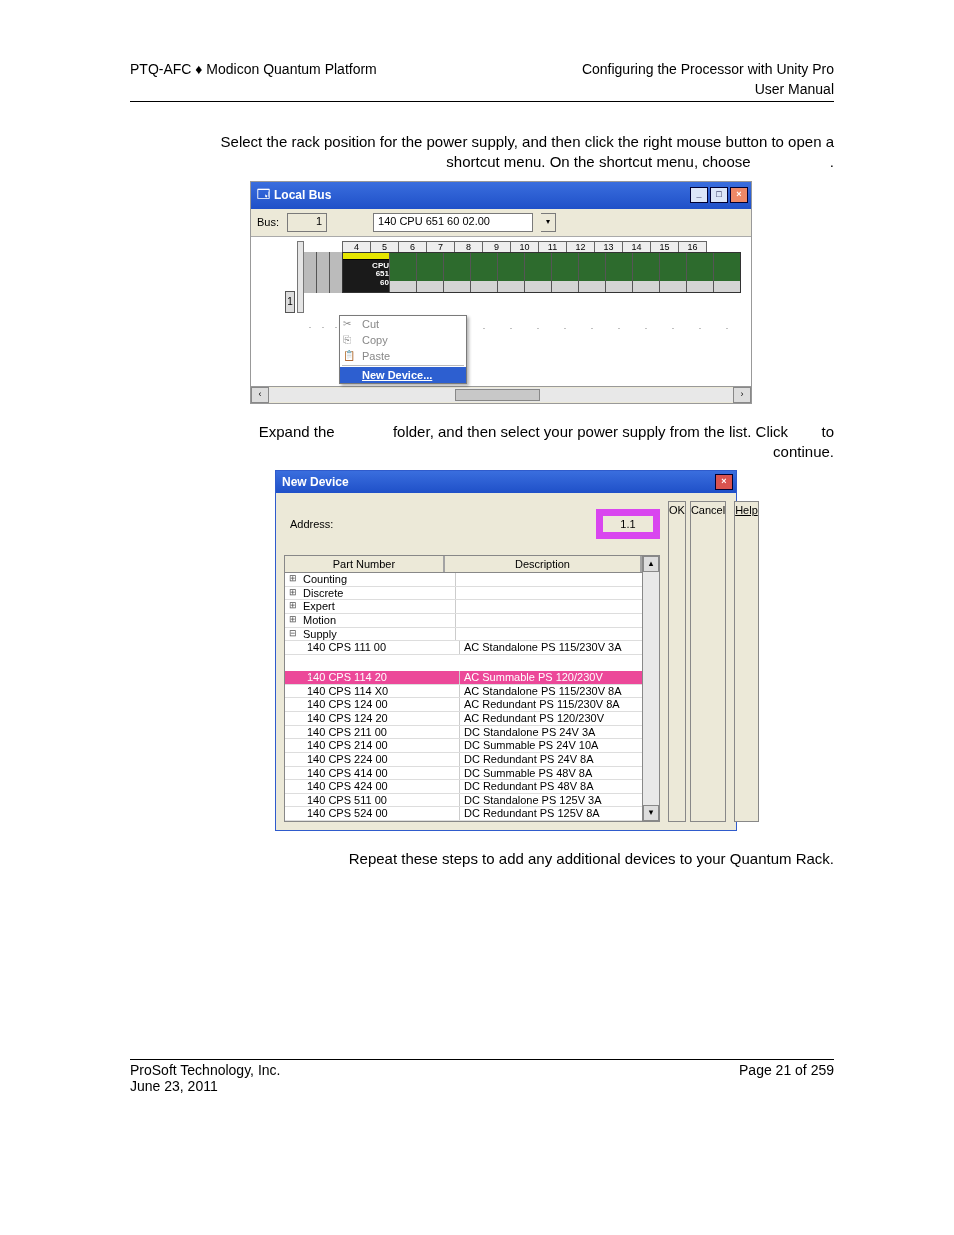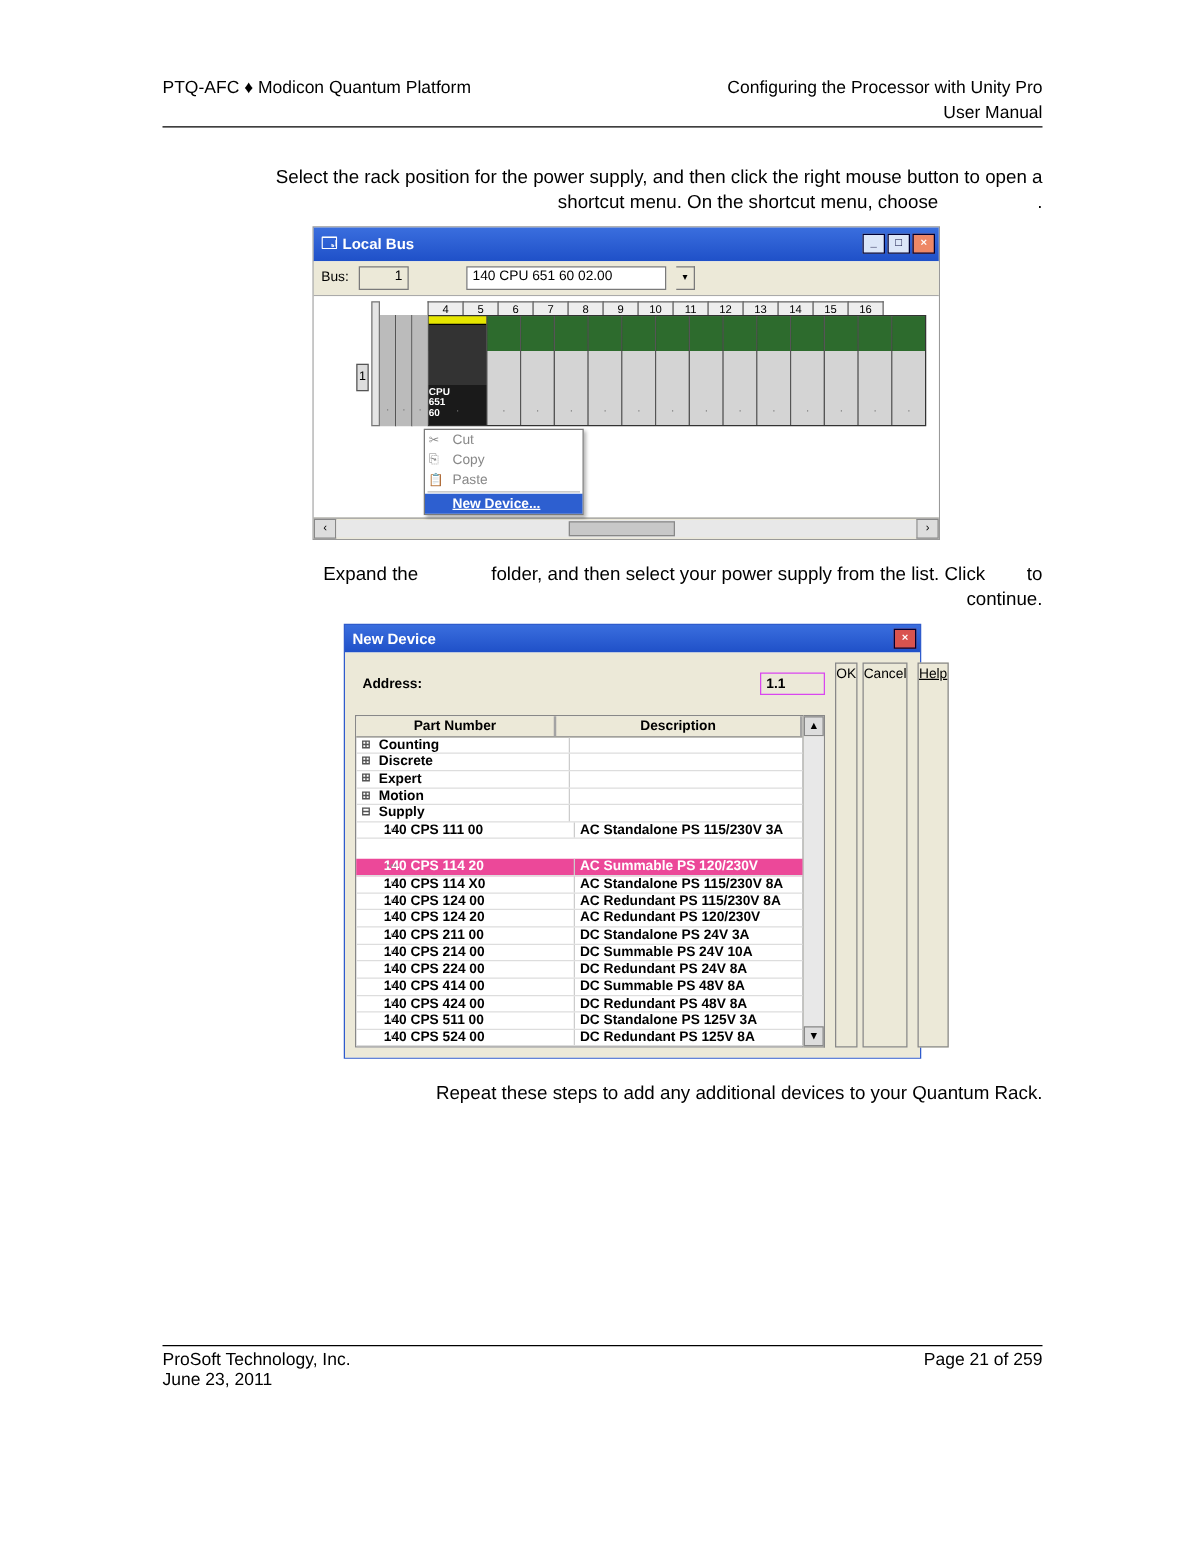--- a/index.html
+++ b/index.html
@@ -138,27 +138,26 @@
   }
   .cpu-top {
     width:100%;
     background:#e6e600;
     height:6px;
     border-bottom:1px solid #000;
   }
   .cpu-label {
     color:#fff;
     font-size:8px;
-    text-align:left;
+    text-align:right;
     line-height:1.1;
     padding:2px 0 4px 0;
     font-weight:bold;
     background:#1a1a1a;
     width:100%;
-    margin-top:48px;
   }
   .cpu-body {
     flex:1;
     width:100%;
     background:repeating-linear-gradient(#ccc,#ccc 6px,#aaa 6px,#aaa 8px);
   }
   .slot.thin { width:12px; background:#bbb; }
 
   .ctxmenu {
     position:relative;
@@ -193,31 +192,31 @@
     font-size:11px;
   }
   .dlg .titlebar { font-size:12px; }
   .dlg .titlebar .winbtn.close { background:#d9534f; color:#fff; font-weight:bold; }
   .dlg-body {
     background:#ece9d8;
     padding:8px;
     display:flex;
     gap:8px;
   }
-  .dlg-left { flex:1;font-weight:bold; }
+  .dlg-left { flex:1; }
   .dlg-right { width:60px; display:flex; flex-direction:row; gap:4px; }
   .dlg-btn {
     border:1px solid #888;
     background:#ece9d8;
     text-align:center;
     padding:2px 0;
     font-size:11px;
   }
   .addr-row { display:flex; align-items:center; margin:8px 0 16px 6px; gap:10px; }
-  .addr-box { margin-left:auto; border:1px solid #d946ef; background:#ece9d8; width:42px; height:16px; text-align:left; padding:0 4px; font-size:11px; line-height:16px; }
+  .addr-box { margin-left:auto; border:7px solid #d946ef; background:#ece9d8; width:42px; height:16px; text-align:center; padding:0 4px; font-size:11px; line-height:16px; }
 
   .grid-wrap { display:flex; }
   .grid {
     flex:1;
     border:1px solid #888;
     background:#fff;
     font-size:11px;
   }
   .grid-head { display:flex; background:#ece9d8; border-bottom:1px solid #888; }
   .grid-head .col {

